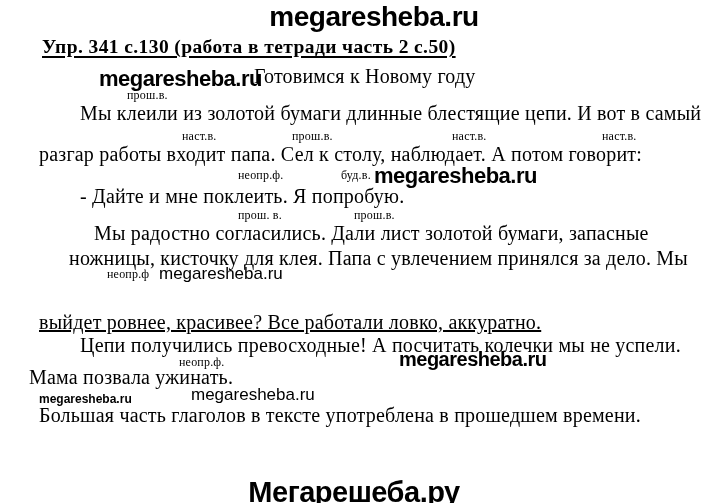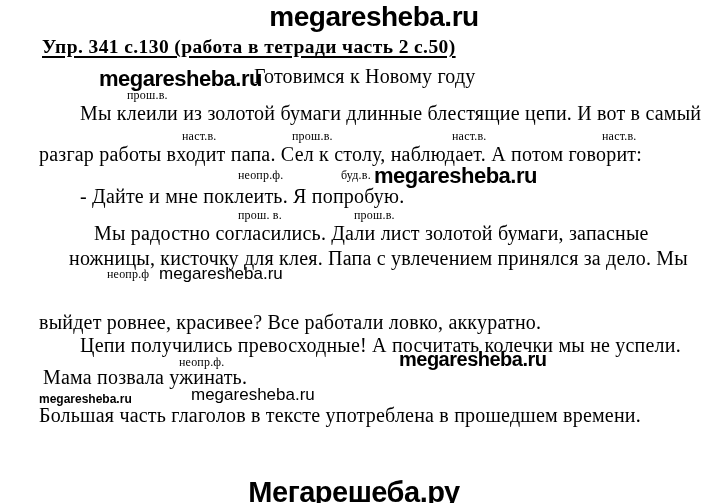--- a/index.html
+++ b/index.html
@@ -99,27 +99,27 @@
 
   <span class="abs ann" style="left:224px;top:208px;">прош. в.</span>
   <span class="abs ann" style="left:340px;top:208px;">прош.в.</span>
 
   <div class="abs body-line" style="left:80px;top:222px;">Мы радостно согласились. Дали лист золотой бумаги, запасные</div>
   <div class="abs body-line" style="left:25px;top:247px;margin-left:30px;">ножницы, кисточку для клея. Папа с увлечением принялся за дело. Мы</div>
 
   <span class="abs ann" style="left:93px;top:267px;">неопр.ф</span>
   <div class="abs wm-reg" style="left:145px;top:264px;">megaresheba.ru</div>
 
-  <div class="abs body-line" style="left:25px;top:311px;">выйдет ровнее, красивее? Все работали ловко, аккуратно.</div>
+  <div class="abs body-line" style="left:25px;top:311px;text-decoration:underline;">выйдет ровнее, красивее? Все работали ловко, аккуратно.</div>
   <div class="abs body-line" style="left:66px;top:334px;">Цепи получились превосходные! А посчитать колечки мы не успели.</div>
 
   <span class="abs ann" style="left:165px;top:355px;">неопр.ф.</span>
   <div class="abs wm-bold-md" style="left:385px;top:348px;">megaresheba.ru</div>
 
-  <div class="abs body-line" style="left:29px;top:366px;text-align:center;">Мама позвала ужинать.</div>
+  <div class="abs body-line" style="left:15px;top:366px;text-align:center;">Мама позвала ужинать.</div>
 
   <div class="abs wm-bold-sm" style="left:25px;top:392px;">megaresheba.ru</div>
   <div class="abs wm-reg" style="left:177px;top:385px;">megaresheba.ru</div>
 
   <div class="abs body-line" style="left:25px;top:404px;">Большая часть глаголов в тексте употреблена в прошедшем времени.</div>
 
   <div class="abs brand brand-bottom">Мегарешеба.ру</div>
 
 </div>
 

